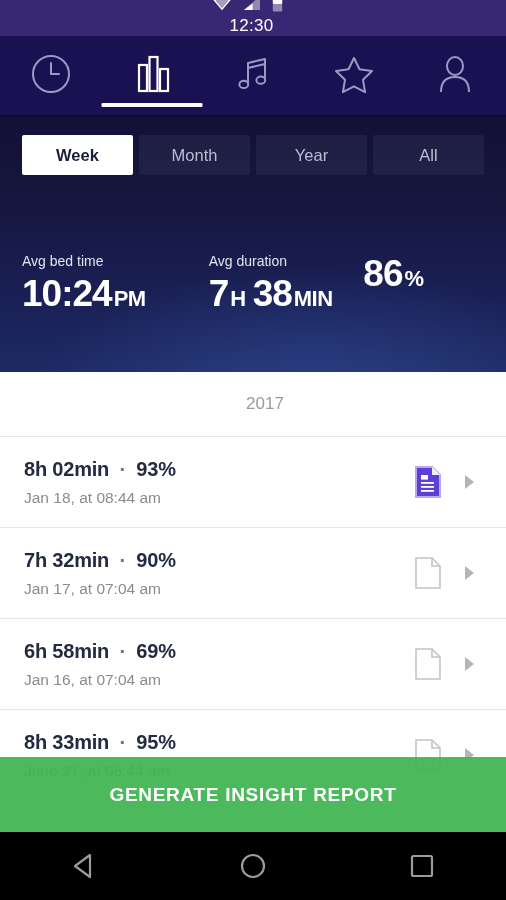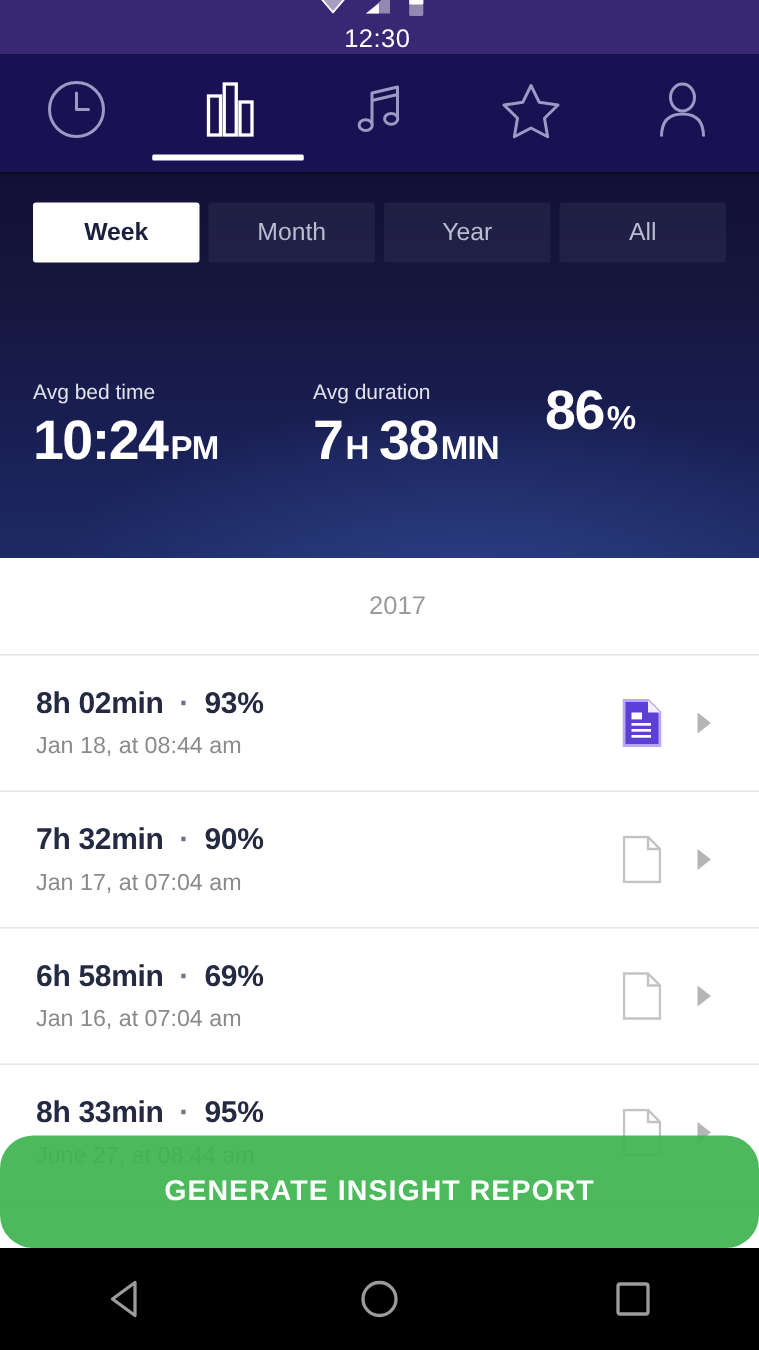--- a/index.html
+++ b/index.html
@@ -132,21 +132,21 @@
   }
   .row-sub { color: #8b8b8b; font-size: 15.5px; }
   .row-doc { width: 40px; display: flex; justify-content: center; }
   .row-chevron { width: 42px; display: flex; justify-content: center; }
 
   
   .cta {
     position: absolute; top: 757px; left: 0;
     width: 506px; height: 75px;
     background: rgba(62,180,81,.93);
-    display: flex; align-items: center; justify-content: center; border-radius: 22px;
+    display: flex; align-items: center; justify-content: center;
   }
   .cta-label {
     color: #ffffff; font-size: 19px; font-weight: bold;
     letter-spacing: .7px;
   }
 
   
   .navbar {
     position: absolute; top: 832px; left: 0;
     width: 506px; height: 68px;

